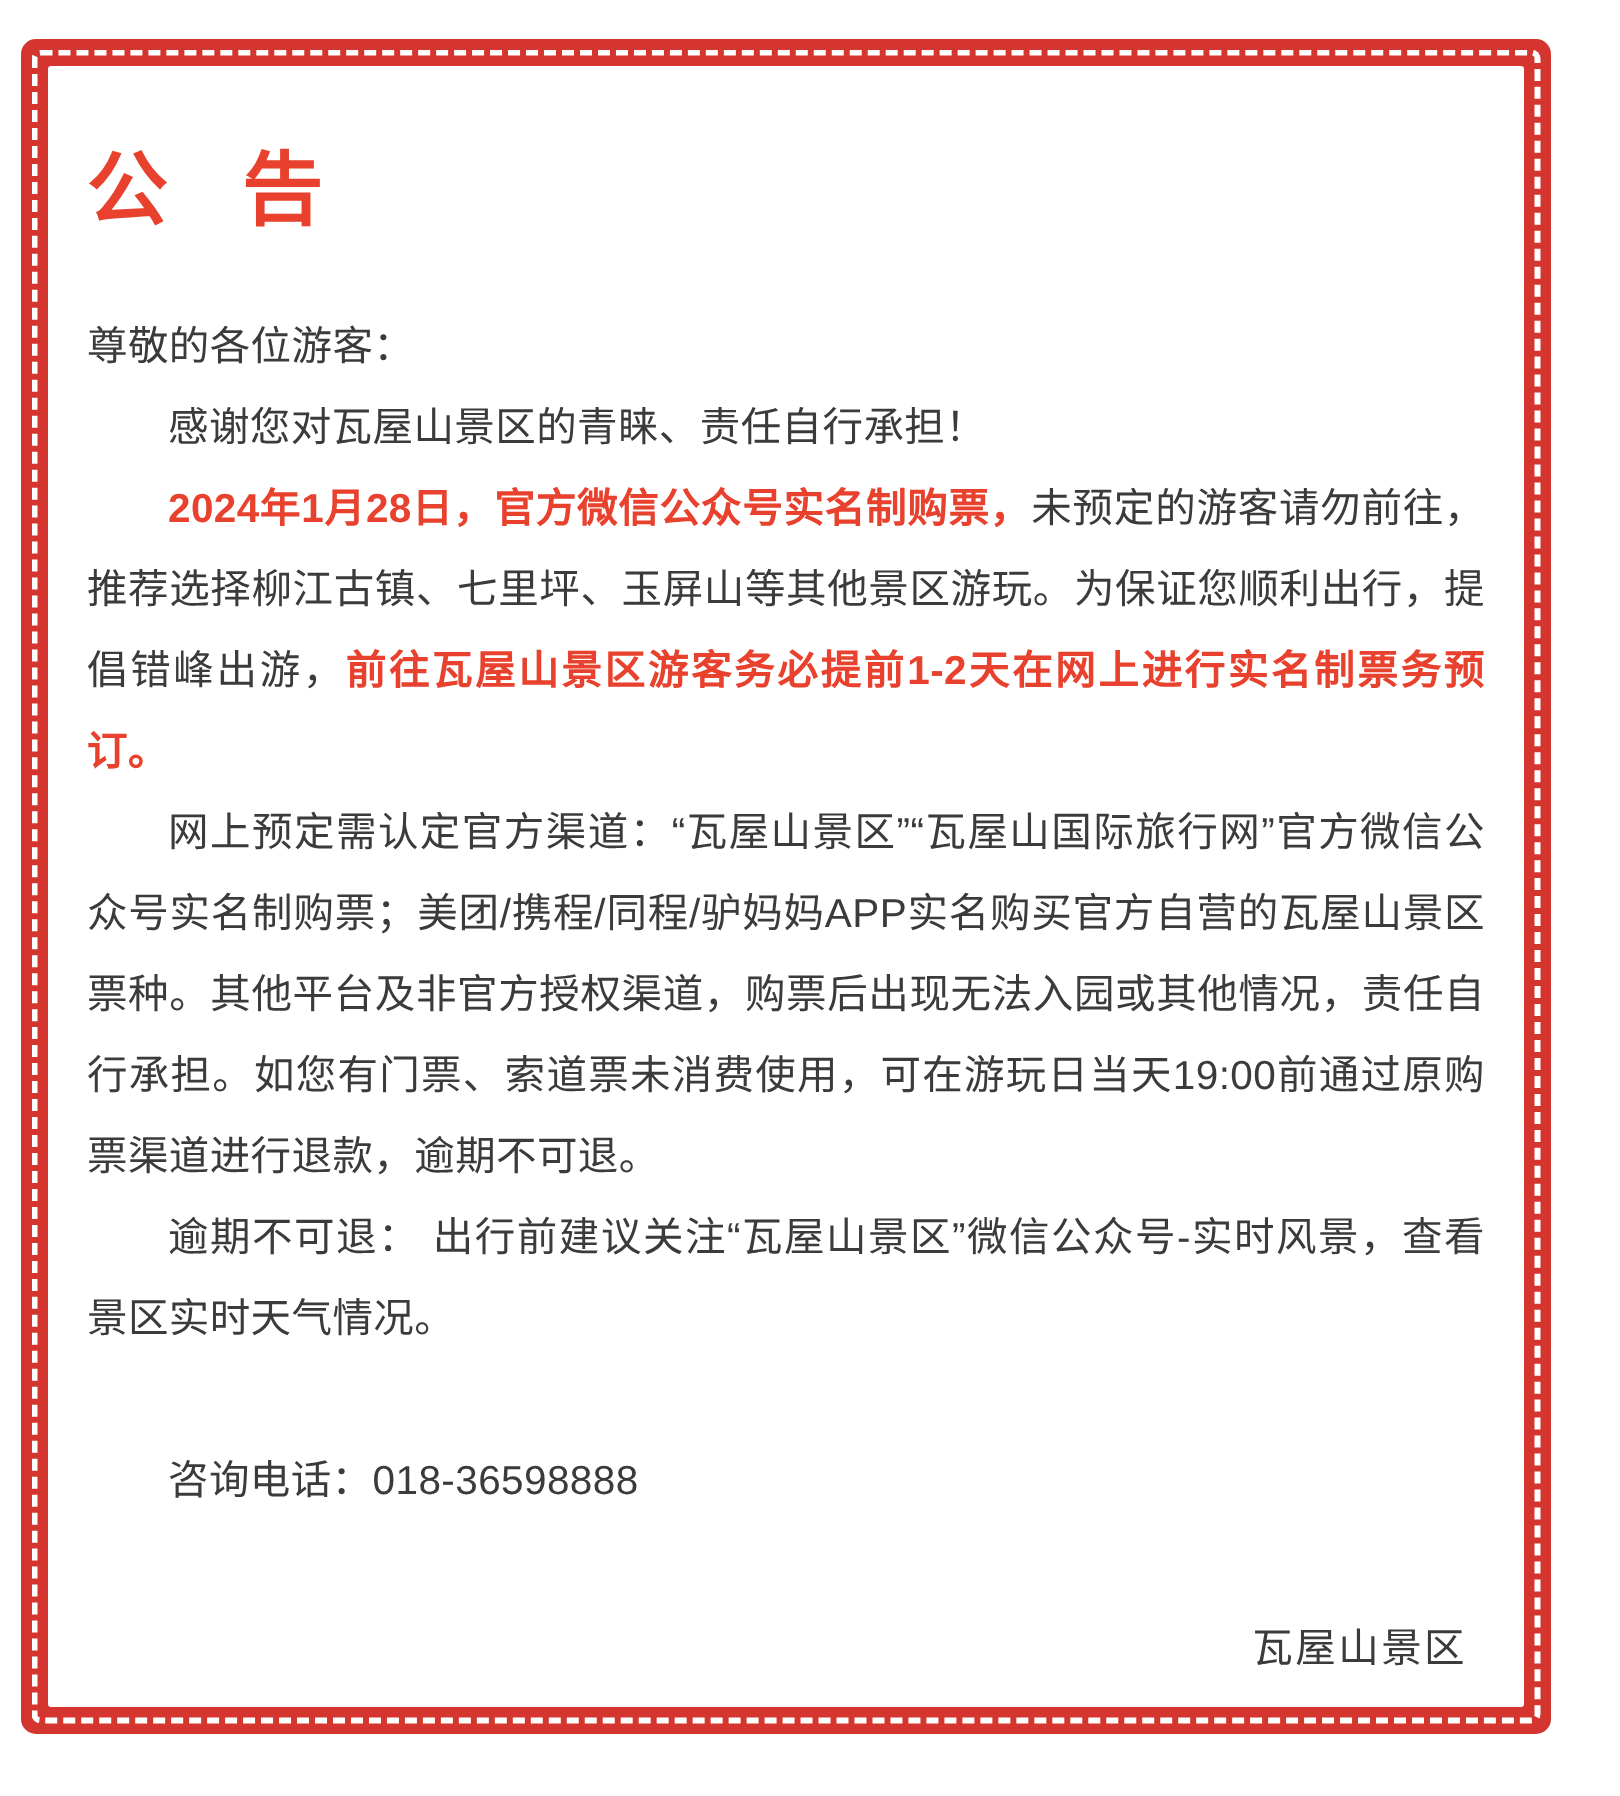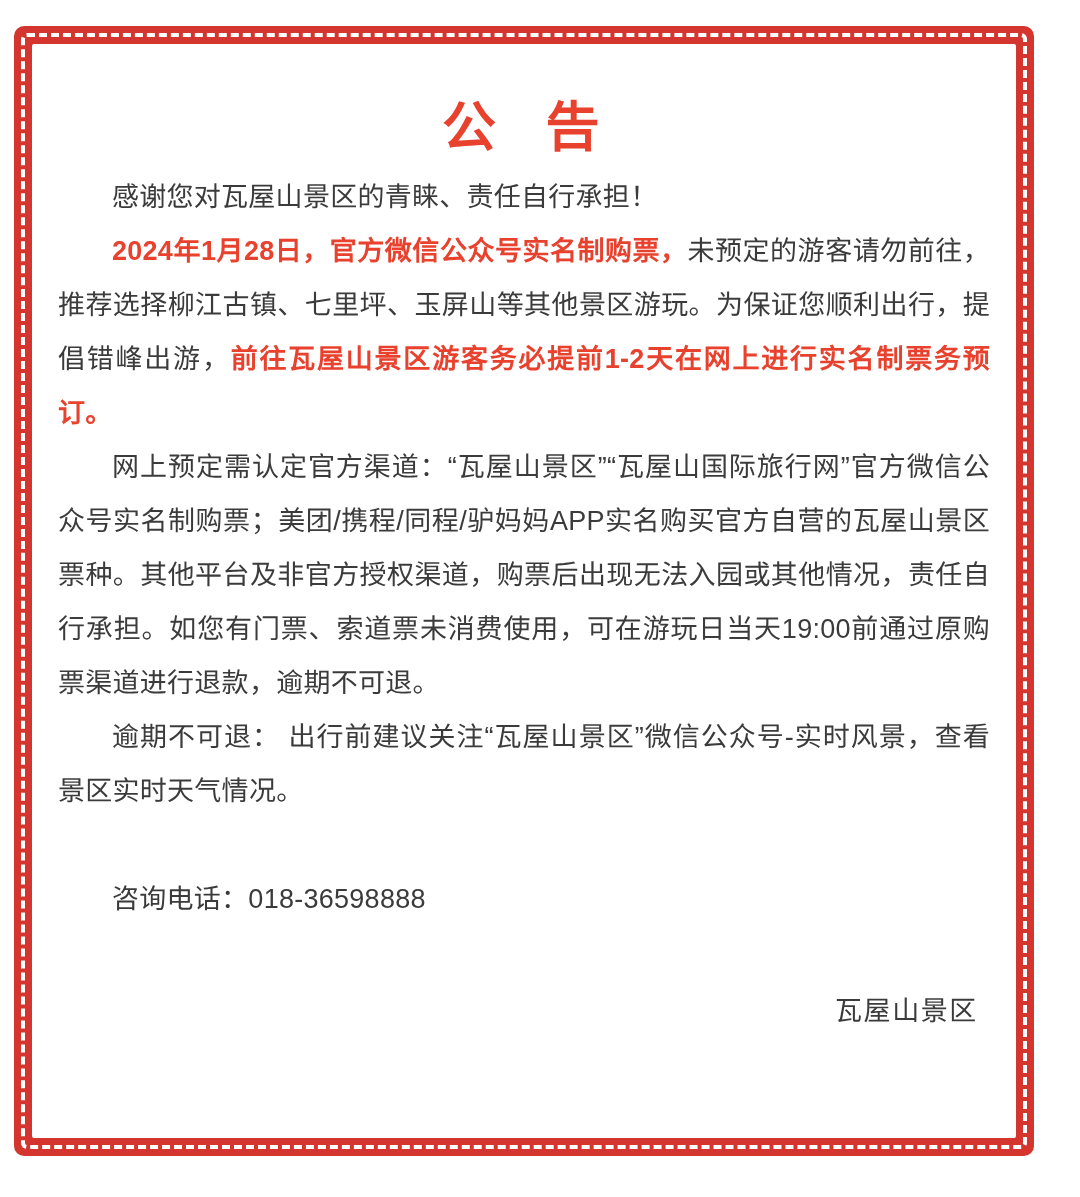--- a/index.html
+++ b/index.html
@@ -50,27 +50,26 @@
   #notice-body {
     position: absolute;
     left: 0;
     top: 0;
     right: 0;
     bottom: 0;
     padding: 18px 26px 10px 26px;
   }
 
   #notice-title {
-    text-align: center;
     color: #E8412E;
     font-weight: bold;
     font-size: 54px;
     letter-spacing: 0.12em;
     line-height: 1;
-    margin: 38px 0 16px 0;
+    margin: 38px 0 2px 0;
     white-space: pre;
   }
 
   .para {
     font-size: 27px;
     line-height: 54px;
     color: #3b3b3b;
     text-align: justify;
     text-justify: inter-character;
     text-align-last: left;
@@ -103,20 +102,21 @@
 <body>
 
 <div id="notice-frame">
   <div id="notice-frame-dash"></div>
 
   <div id="notice-inner">
     <div id="notice-body">
 
       <h1 id="notice-title">公  告</h1>
 
+      <p class="para salutation">尊敬的各位游客：</p>
 
       <div id="paragraph-host">
           <p class="para indent"><span>感谢您对瓦屋山景区的青睐、责任自行承担！</span></p>
           <p class="para indent"><span class="hl">2024年1月28日，官方微信公众号实名制购票，</span><span>未预定的游客请勿前往，推荐选择柳江古镇、七里坪、玉屏山等其他景区游玩。为保证您顺利出行，提倡错峰出游，</span><span class="hl">前往瓦屋山景区游客务必提前1-2天在网上进行实名制票务预订。</span></p>
           <p class="para indent"><span>网上预定需认定官方渠道：“瓦屋山景区”“瓦屋山国际旅行网”官方微信公众号实名制购票；美团/携程/同程/驴妈妈APP实名购买官方自营的瓦屋山景区票种。其他平台及非官方授权渠道，购票后出现无法入园或其他情况，责任自行承担。如您有门票、索道票未消费使用，可在游玩日当天19:00前通过原购票渠道进行退款，逾期不可退。</span></p>
           <p class="para indent"><span>逾期不可退： 出行前建议关注“瓦屋山景区”微信公众号-实时风景，查看景区实时天气情况。</span></p>
           <div class="spacer-line"></div>
           <p class="para indent" style="text-indent: 2em;"><span>咨询电话：018-36598888</span></p>
         </div>
 

